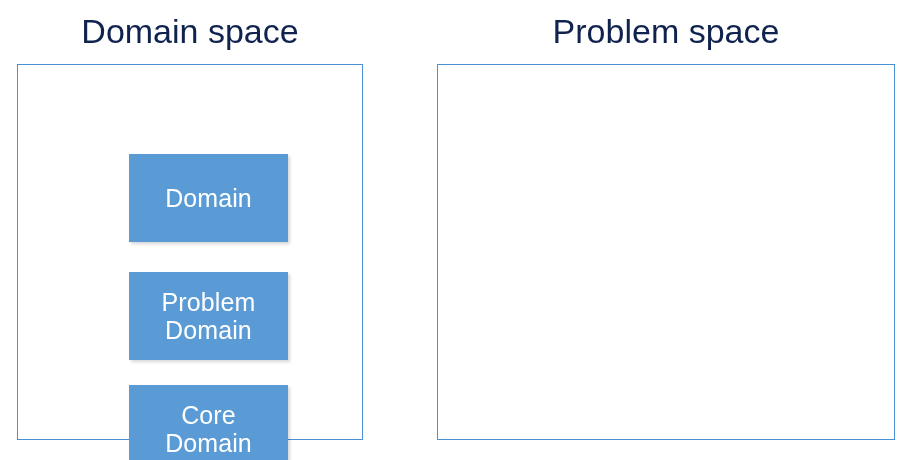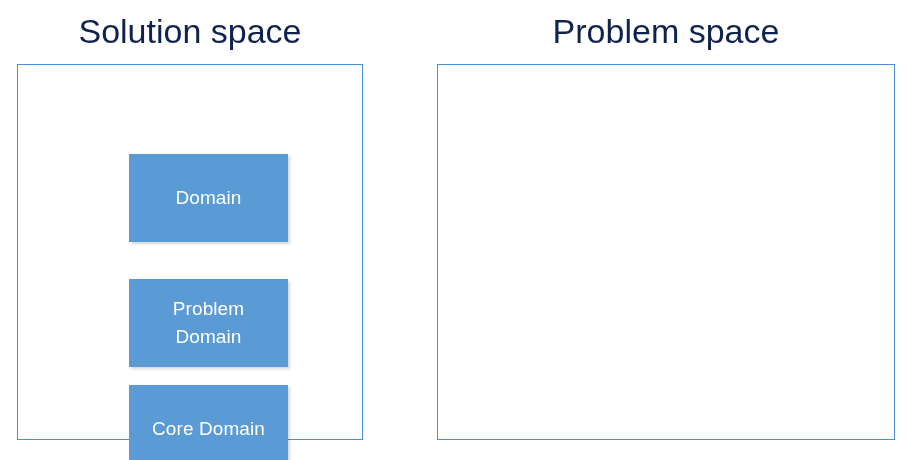--- a/index.html
+++ b/index.html
@@ -72,44 +72,44 @@
     box-sizing: border-box;
     width: 159px;
     height: 88px;
     background: #5B9BD5;
     display: flex;
     align-items: center;
     justify-content: center;
     text-align: center;
     color: #ffffff;
     font-family: "Liberation Sans", sans-serif;
-    font-size: 19px;
+    font-size: 25px;
     font-weight: 400;
     line-height: 28px;
     letter-spacing: 0.1px;
     box-shadow: 2px 2px 3px rgba(0, 0, 0, 0.16);
   }
 
   .concept-box .box-label {
     display: block;
     padding: 0 6px;
     white-space: pre-line;
   }
 
   
   #box-domain        { left: 111px; top: 89px;  }
-  #box-problem-domain{ left: 111px; top: 214px; }
+  #box-problem-domain{ left: 111px; top: 207px; }
   #box-core-domain   { left: 111px; top: 320px; }
 </style>
 </head>
 <body>
 
 <div id="canvas">
 
-  <h1 id="title-problem" class="section-title">Solution space</h1>
+  <h1 id="title-problem" class="section-title">Domain space</h1>
 
   <div id="panel-problem" class="panel">
 
     <div id="box-domain" class="concept-box">
       <span class="box-label">Domain</span>
     </div>
 
     <div id="box-problem-domain" class="concept-box">
       <span class="box-label">Problem
 Domain</span>

